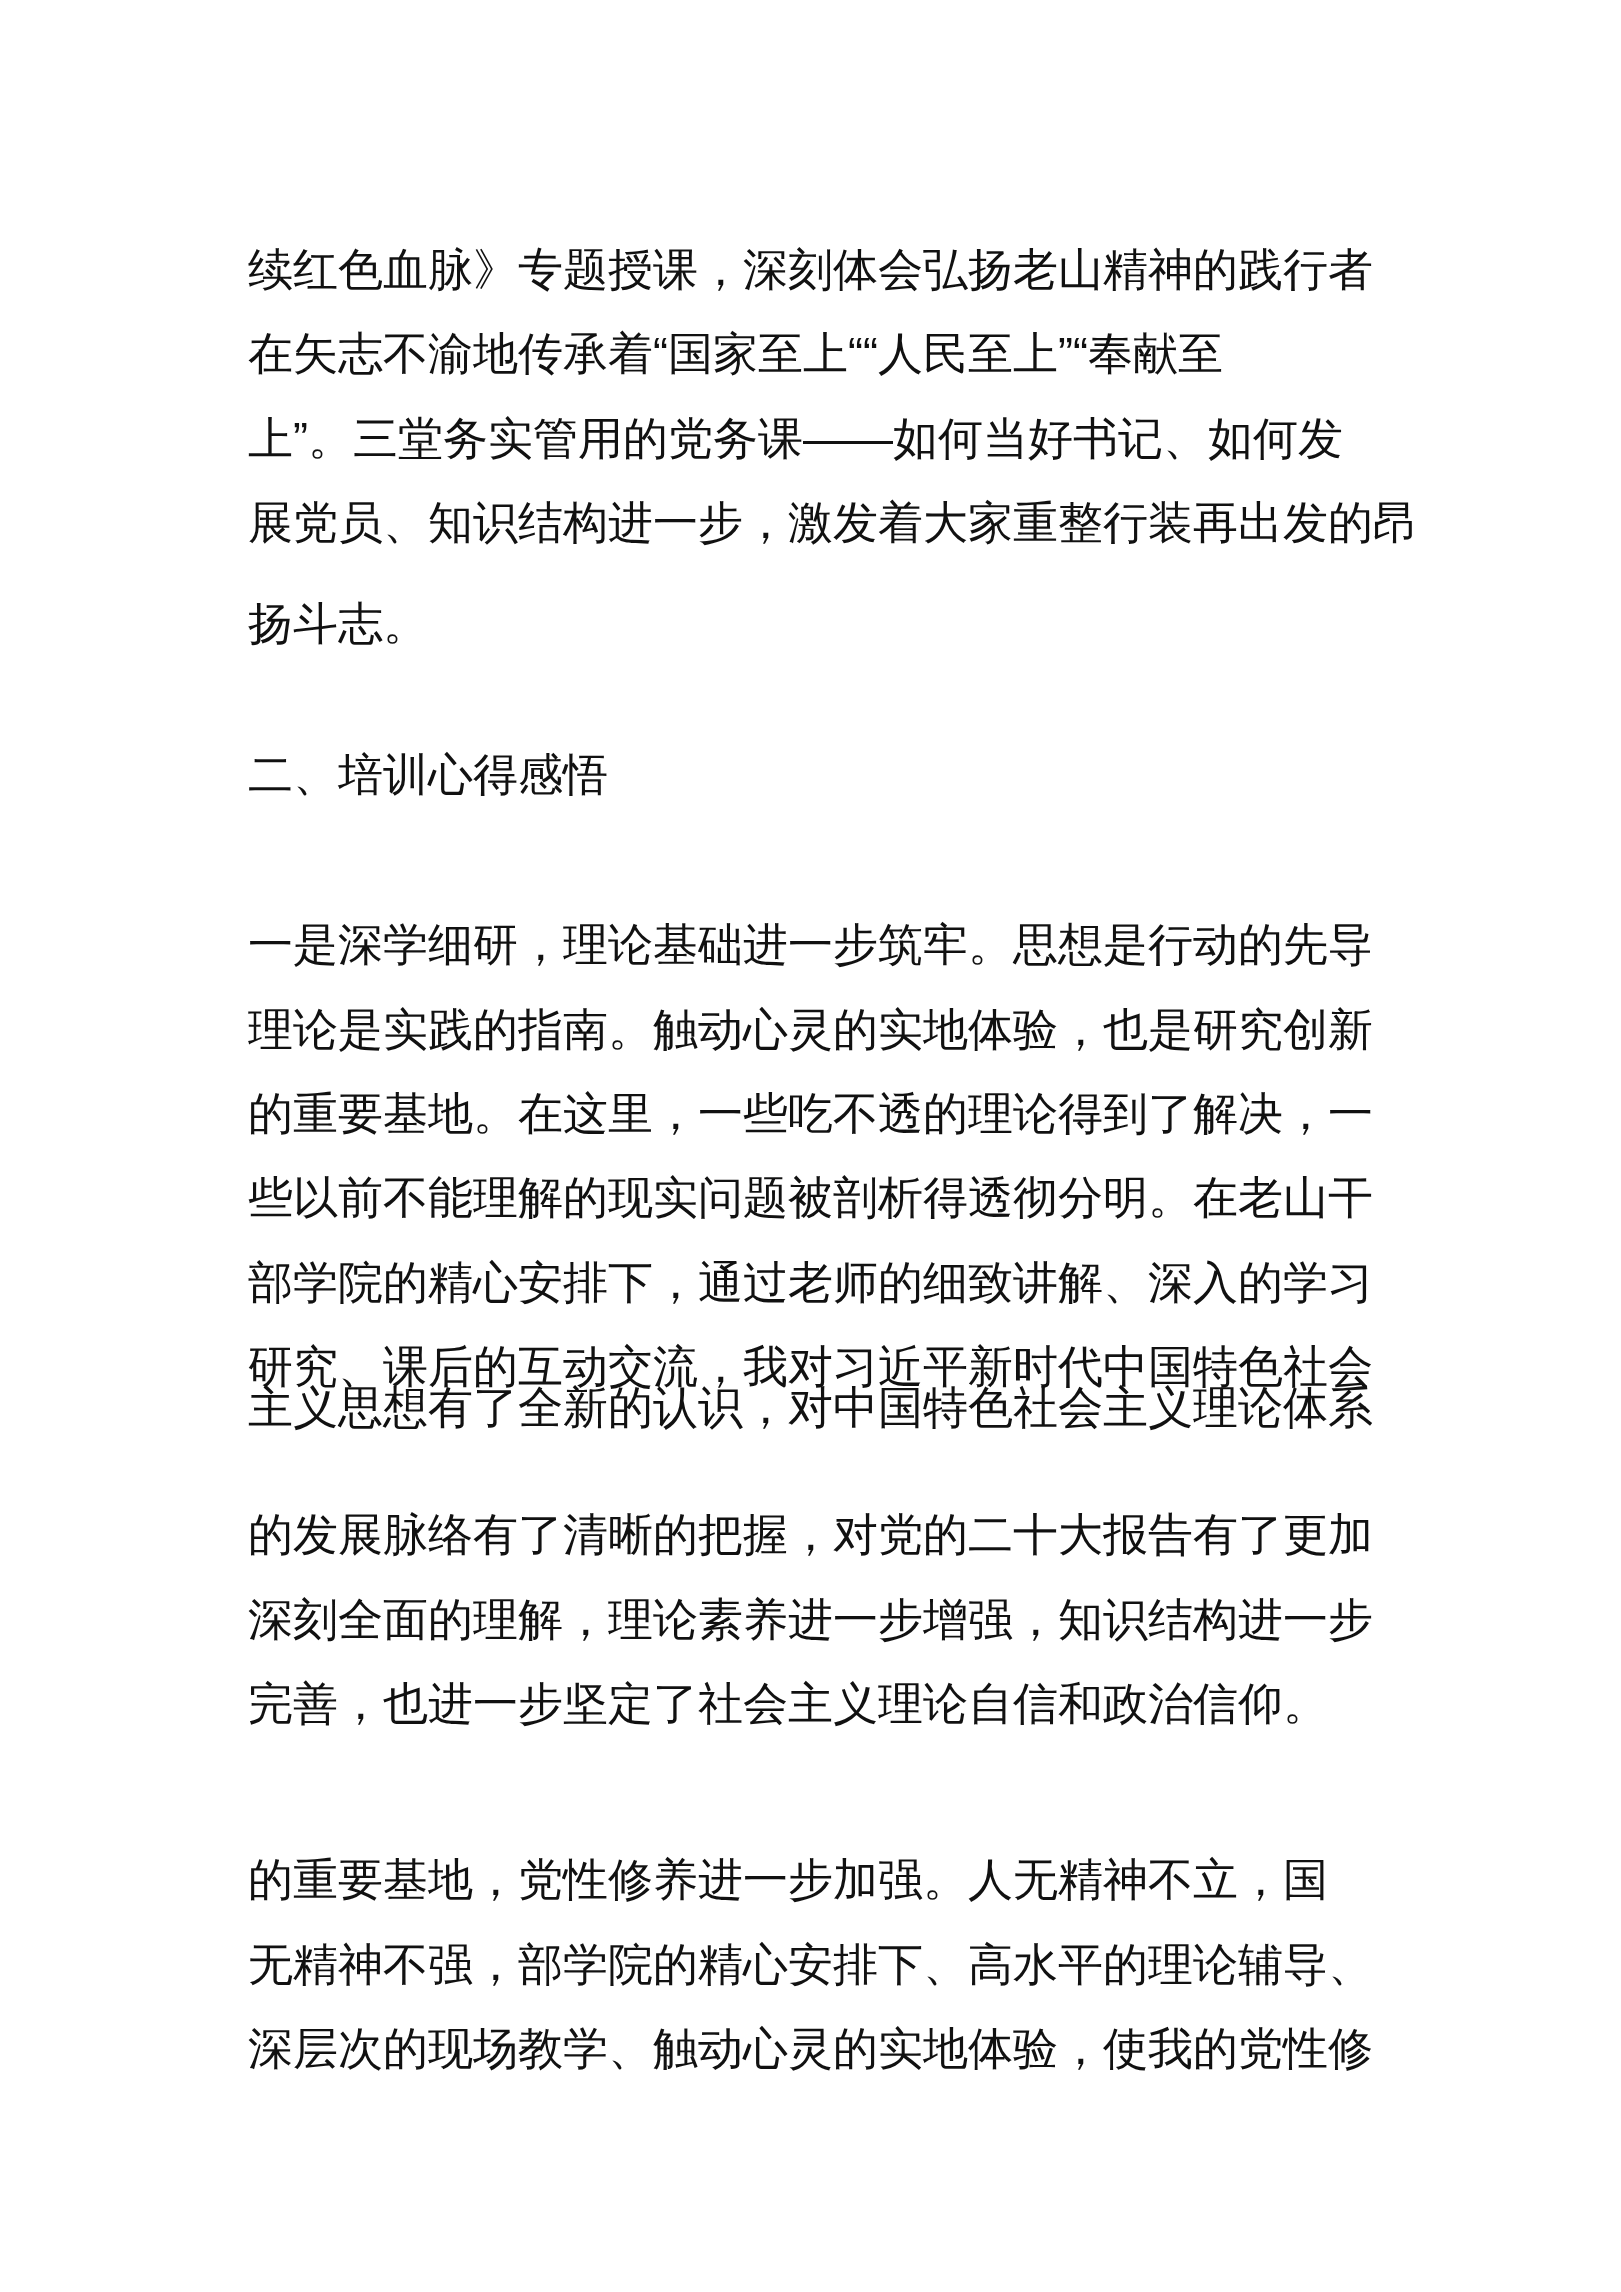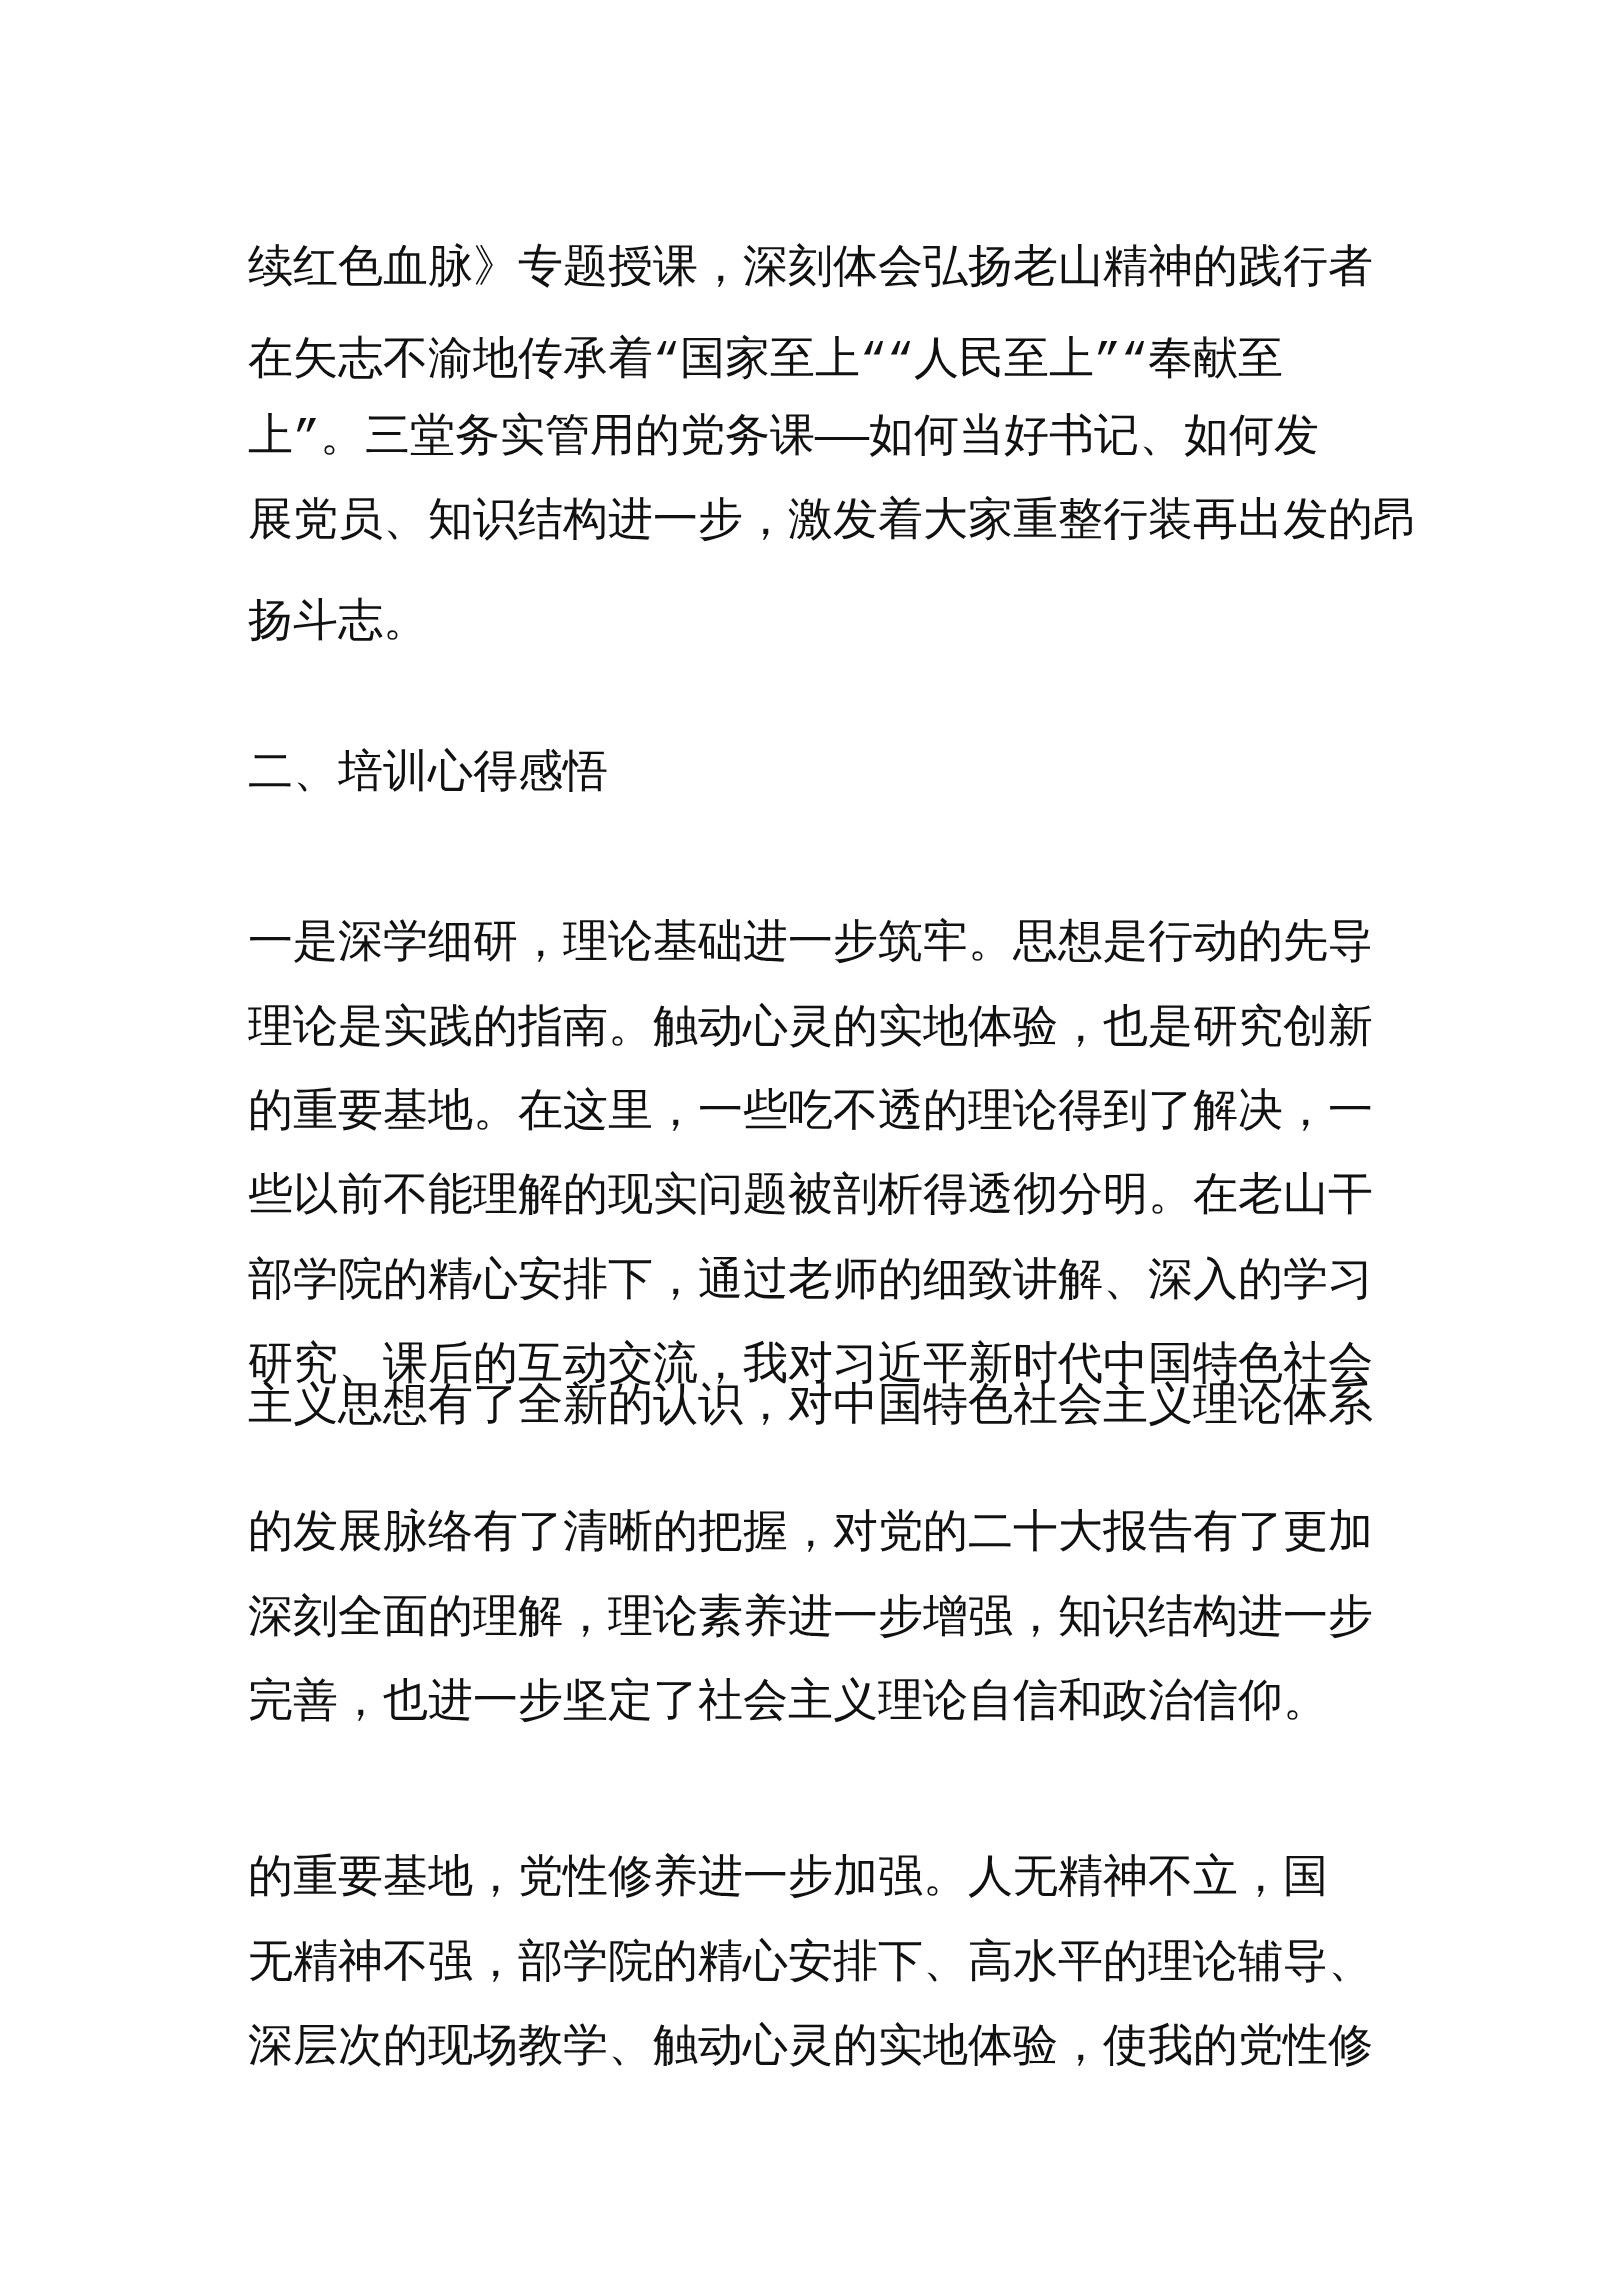--- a/index.html
+++ b/index.html
@@ -1,31 +1,31 @@
 <!DOCTYPE html>
 <html><head>
 <meta charset="utf-8">
 <style>
   html, body { margin: 0; padding: 0; background: #ffffff; }
   body { width: 1621px; height: 2293px; position: relative; overflow: hidden; }
   .page { position: absolute; left: 248px; top: 0; width: 1147px; }
   .line {
     position: absolute; left: 0; width: 1147px; white-space: nowrap;
-    font-family: Liberation Mono, monospace;
+    font-family: Liberation Sans, sans-serif;
     font-size: 45px; line-height: 55px; color: #111111;
     letter-spacing: 0px;
   }
 </style>
 </head>
 <body>
 
 <div class="page">
   <div>
     <div class="line" style="top:242px">续红色血脉》专题授课，深刻体会弘扬老山精神的践行者</div>
-    <div class="line" style="top:334px">在矢志不渝地传承着“国家至上““人民至上”“奉献至</div>
+    <div class="line" style="top:326px">在矢志不渝地传承着“国家至上““人民至上”“奉献至</div>
     <div class="line" style="top:411px">上”。三堂务实管用的党务课——如何当好书记、如何发</div>
     <div class="line" style="top:495px">展党员、知识结构进一步，激发着大家重整行装再出发的昂</div>
     <div class="line" style="top:596px">扬斗志。</div>
   </div>
 
   <div class="line" style="top:747px">二、培训心得感悟</div>
 
   <div>
     <div class="line" style="top:917px">一是深学细研，理论基础进一步筑牢。思想是行动的先导</div>
     <div class="line" style="top:1002px">理论是实践的指南。触动心灵的实地体验，也是研究创新</div>

